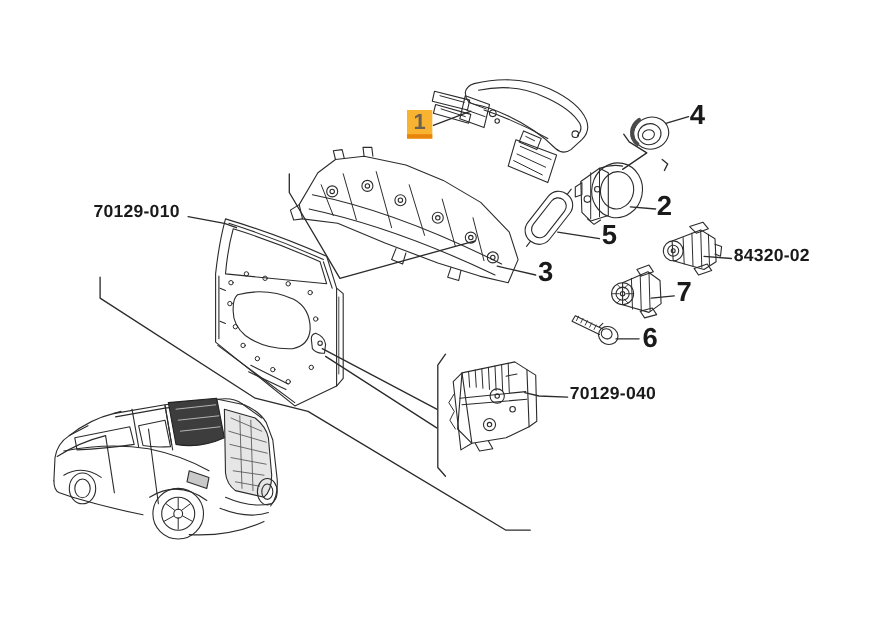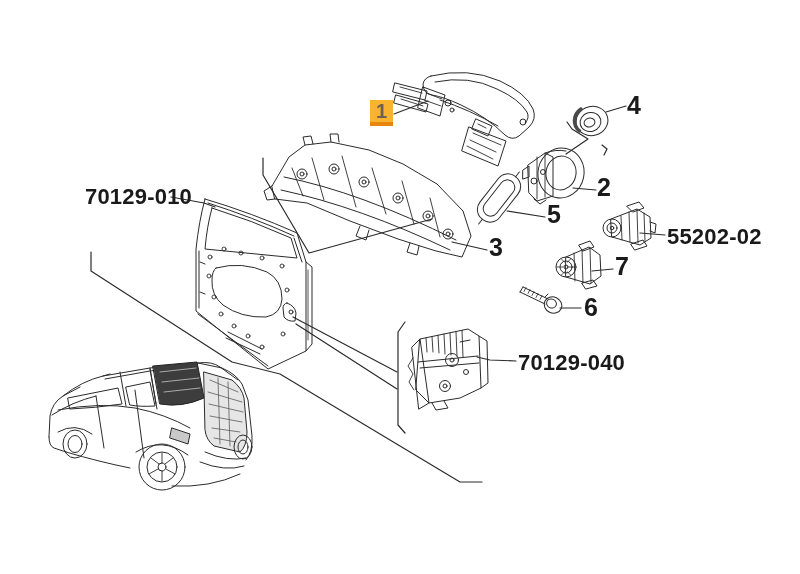--- a/index.html
+++ b/index.html
@@ -3,21 +3,21 @@
 <meta charset="utf-8">
 <style>
   html,body{margin:0;padding:0;background:#fff;}
   .stage{
     position:relative;width:800px;height:574px;background:#fff;overflow:hidden;
     font-family:"Liberation Sans", sans-serif;
   }
   .stage svg{position:absolute;left:0;top:0;}
   .lbl{position:absolute;color:#1a1a1a;font-weight:bold;white-space:nowrap;
        -webkit-user-select:none;user-select:none;cursor:pointer;}
-  .code{font-size:22px;letter-spacing:0.2px;}
+  .code{font-size:16px;letter-spacing:0.2px;}
   .num{font-size:25px;}
   .badge{
     position:absolute;left:370px;top:100px;width:23px;height:22px;
     background:#F8B331;border-bottom:4px solid #E8860B;
     color:#6e6152;font-weight:bold;font-size:20px;line-height:22px;
     text-align:center;cursor:pointer;
   }
 </style>
 </head>
 <body>
@@ -224,21 +224,21 @@
       <path d="M432,403 L436,410 L448,408 L444,401"></path>
       <path d="M460,342 L470,340"></path>
       <circle cx="466" cy="372" r="2.5"></circle>
     </g>
   </svg>
 
   <div class="lbl code" style="left:85px;top:184px;">70129-010</div>
 
   <div class="lbl code" style="left:518px;top:350px;">70129-040</div>
 
-  <div class="lbl code" style="left:667px;top:224px;">55202-02</div>
+  <div class="lbl code" style="left:667px;top:224px;">84320-02</div>
 
   <div class="badge" style="background: rgb(248, 179, 49); border-bottom-color: rgb(232, 134, 11); color: rgb(110, 97, 82);">1</div>
 
   <div class="lbl num" style="left:597px;top:173px;">2</div>
 
   <div class="lbl num" style="left:489px;top:233px;">3</div>
 
   <div class="lbl num" style="left:627px;top:91px;">4</div>
 
   <div class="lbl num" style="left:547px;top:200px;">5</div>

